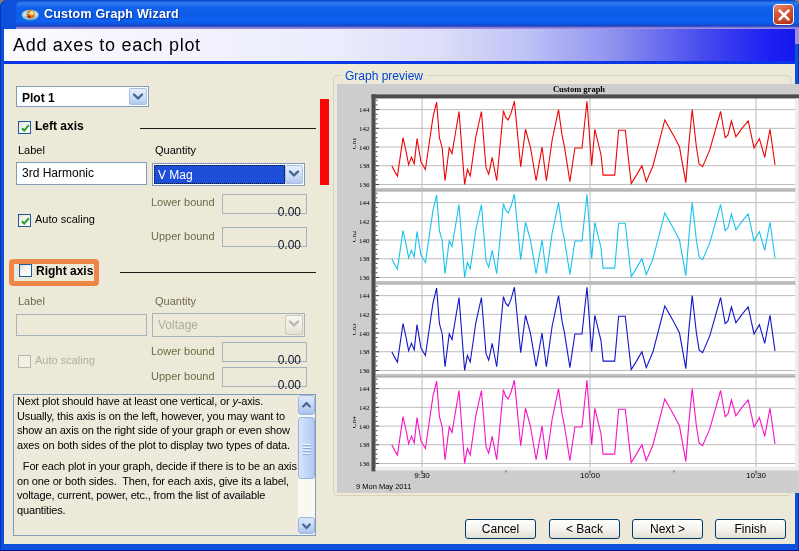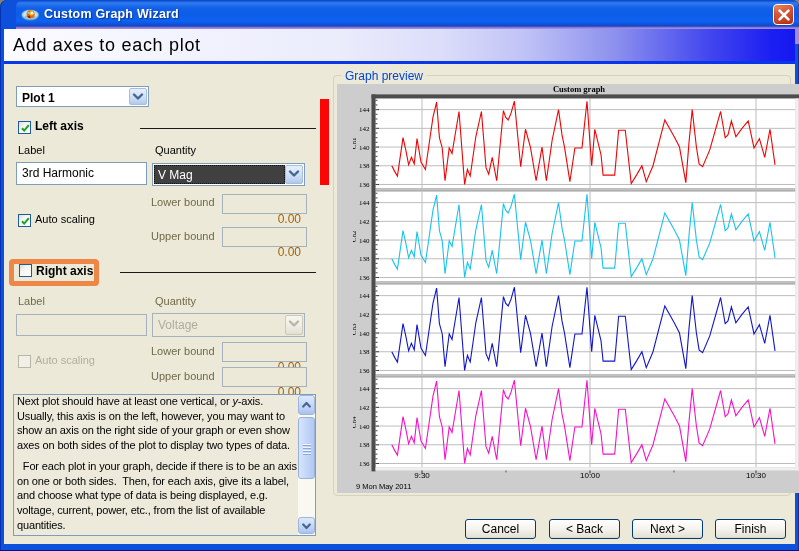--- a/index.html
+++ b/index.html
@@ -27,30 +27,30 @@
   #client{position:absolute;left:4px;top:64px;width:791px;height:480px;background:#ECE9D8;}
   .lbl{position:absolute;font-size:11px;color:#000;white-space:nowrap;}
   .lbl.b{font-weight:bold;font-size:12px;}
   .lbl.dis{color:#6E6B49;}
   .lbl.dis2{color:#B0AEA0;}
   .sep{position:absolute;height:1px;background:#1A1A1A;}
   
   .tinput{position:absolute;border:1px solid #7F9DB9;background:#fff;font-size:12px;
     color:#000;padding:3px 0 0 5px;}
   .tinput.dis{background:#ECE9D8;border-color:#A5B2BE;}
-  .bound{color:#a16207;text-align:right;padding-right:5px;padding-top:17px;}
+  .bound{color:#0f172a;text-align:right;padding-right:5px;padding-top:10px;}
   
   .combo{position:absolute;border:1px solid #7F9DB9;background:#fff;}
   .combo .cb-text{position:absolute;left:1px;top:1px;bottom:1px;right:19px;font-size:12px;
     padding:3px 0 0 4px;white-space:nowrap;}
   .combo .cb-btn{position:absolute;top:1px;bottom:1px;right:1px;width:18px;border-radius:2px;
     background:linear-gradient(180deg,#E6EEFB 0%,#D6E4F9 40%,#C0D4F2 80%,#B2C8EC 100%);
     border:1px solid #A8BEE0;}
   .combo .cb-btn svg{position:absolute;left:2px;top:4px;}
-  .combo.sel .cb-text{background:#404040;color:#fff;outline:1px dotted #101010;outline-offset:-1px;}
+  .combo.sel .cb-text{background:#1d4ed8;color:#fff;outline:1px dotted #101010;outline-offset:-1px;}
   .combo.dis{background:#ECE9D8;border-color:#A5B2BE;}
   .combo.dis .cb-text{color:#AEACA0;}
   .combo.dis .cb-btn{background:linear-gradient(180deg,#F7F6F0 0%,#EEECE2 60%,#E2DFD2 100%);border:1px solid #CCC9BA;}
   
   .chk{position:absolute;width:13px;height:13px;border:1px solid #1D5B99;
     background:linear-gradient(135deg,#DCDCD4 0%,#F4F4F0 35%,#FFFFFF 100%);}
   .chk svg{position:absolute;left:0px;top:0px;}
   .chk.dis{border-color:#B7B5A8;background:#F2F0E4;}
   
   #right-axis-annot{position:absolute;left:9px;top:259px;width:90px;height:27px;
@@ -190,21 +190,20 @@
 
   <div id="descbox">
     <div id="desctext">
         <div><span>Next plot should have at least one vertical, or </span><span style="font-style: italic;">y</span><span>-axis.</span></div>
         <div><span>Usually, this axis is on the left, however, you may want to</span></div>
         <div><span>show an axis on the right side of your graph or even show</span></div>
         <div><span>axes on both sides of the plot to display two types of data.</span></div>
         <div class="blank"></div>
         <div><span>&nbsp; For each plot in your graph, decide if there is to be an axis</span></div>
         <div><span>on one or both sides.&nbsp; Then, for each axis, give its a label,</span></div>
-        <div><span>and choose what type of data is being displayed, e.g.</span></div>
         <div><span>voltage, current, power, etc., from the list of available</span></div>
         <div><span>quantities.</span></div>
       </div>
     <div id="vscroll">
       <div class="sb-btn" id="sb-up">
         <svg width="9" height="8" viewBox="0 0 9 8">
           <path d="M1.2,5.5 L4.5,2 L7.8,5.5" fill="none" stroke="#4A6690" stroke-width="2.2" stroke-linecap="round" stroke-linejoin="round"></path>
         </svg>
       </div>
       <div id="sb-thumb">

